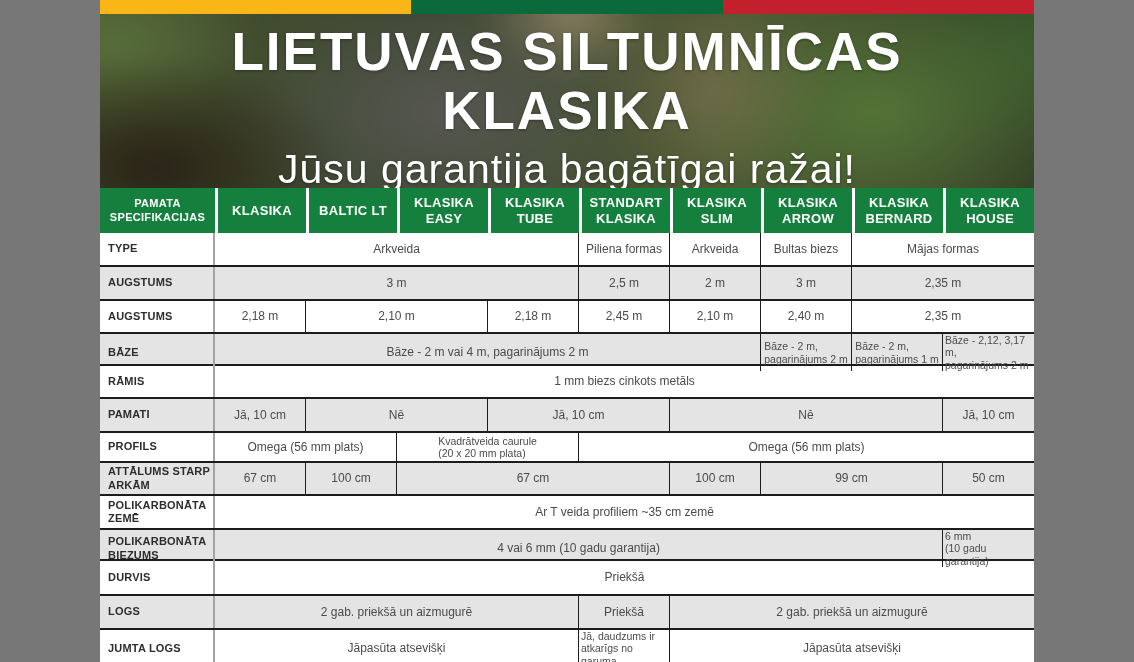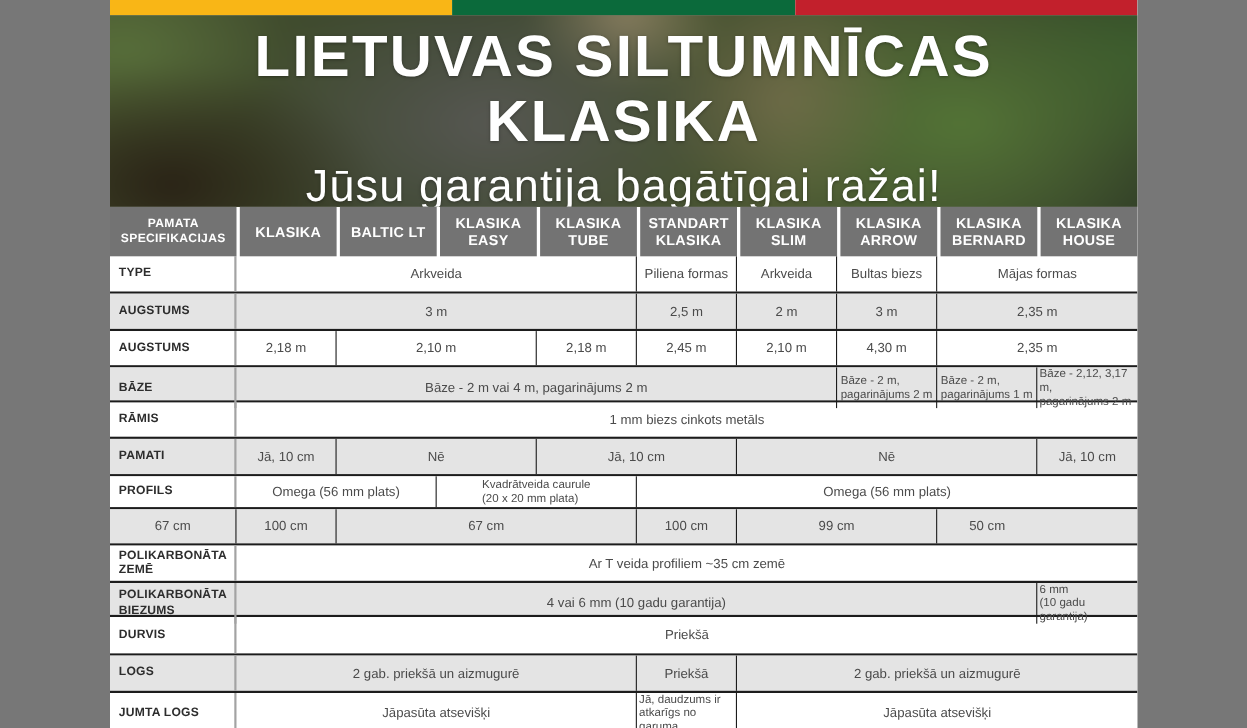--- a/index.html
+++ b/index.html
@@ -32,21 +32,21 @@
     text-shadow:0 1px 3px rgba(0,0,0,0.35);
   }
   .hero-subtitle {
     font-size:41px; font-weight:400; letter-spacing:1px; line-height:1.1; margin-top:6px;
     text-shadow:0 1px 3px rgba(0,0,0,0.35);
   }
   
   .grid-cols { display:grid; grid-template-columns:115px repeat(9, 1fr); }
   .thead { height:45px; column-gap:3px; background:transparent; position:relative; z-index:3; }
   .th {
-    background:#737373; color:#fff; font-weight:700; font-size:13px; line-height:1.2;
+    background:#15803d; color:#fff; font-weight:700; font-size:13px; line-height:1.2;
     display:flex; align-items:center; justify-content:center; text-align:center;
     white-space:pre-line; letter-spacing:0.3px;
   }
   .th-label { font-size:11px; }
   .trow { border-bottom:2px solid #1c1c1c; background:#fff; }
   .trow.gray { background:#e4e4e4; }
   .trow:last-child { border-bottom:none; }
   .lbl {
     display:flex; align-items:center; justify-content:flex-start; padding-left:8px;
     font-weight:700; font-size:11px; color:#2d2d2d; letter-spacing:0.2px;
@@ -121,21 +121,21 @@
       <div class="c" style="grid-column:span 2">2,35 m</div>
     </div>
 
     <div class="trow grid-cols h33">
       <div class="lbl">AUGSTUMS</div>
       <div class="c">2,18 m</div>
       <div class="c" style="grid-column:span 2">2,10 m</div>
       <div class="c">2,18 m</div>
       <div class="c">2,45 m</div>
       <div class="c">2,10 m</div>
-      <div class="c">4,30 m</div>
+      <div class="c">2,40 m</div>
       <div class="c" style="grid-column:span 2">2,35 m</div>
     </div>
 
     <div class="trow gray grid-cols h32">
       <div class="lbl">BĀZE</div>
       <div class="c" style="grid-column:span 6">Bāze - 2 m vai 4 m, pagarinājums 2 m</div>
       <div class="c sm">Bāze - 2 m,
 pagarinājums 2 m</div>
       <div class="c sm">Bāze - 2 m,
 pagarinājums 1 m</div>
@@ -159,20 +159,22 @@
 
     <div class="trow grid-cols h30">
       <div class="lbl">PROFILS</div>
       <div class="c" style="grid-column:span 2">Omega (56 mm plats)</div>
       <div class="c sm" style="grid-column:span 2">Kvadrātveida caurule
 (20 x 20 mm plata)</div>
       <div class="c" style="grid-column:span 5">Omega (56 mm plats)</div>
     </div>
 
     <div class="trow gray grid-cols h33">
+      <div class="lbl">ATTĀLUMS STARP
+ARKĀM</div>
       <div class="c">67 cm</div>
       <div class="c">100 cm</div>
       <div class="c" style="grid-column:span 3">67 cm</div>
       <div class="c">100 cm</div>
       <div class="c" style="grid-column:span 2">99 cm</div>
       <div class="c">50 cm</div>
     </div>
 
     <div class="trow grid-cols h34">
       <div class="lbl">POLIKARBONĀTA

